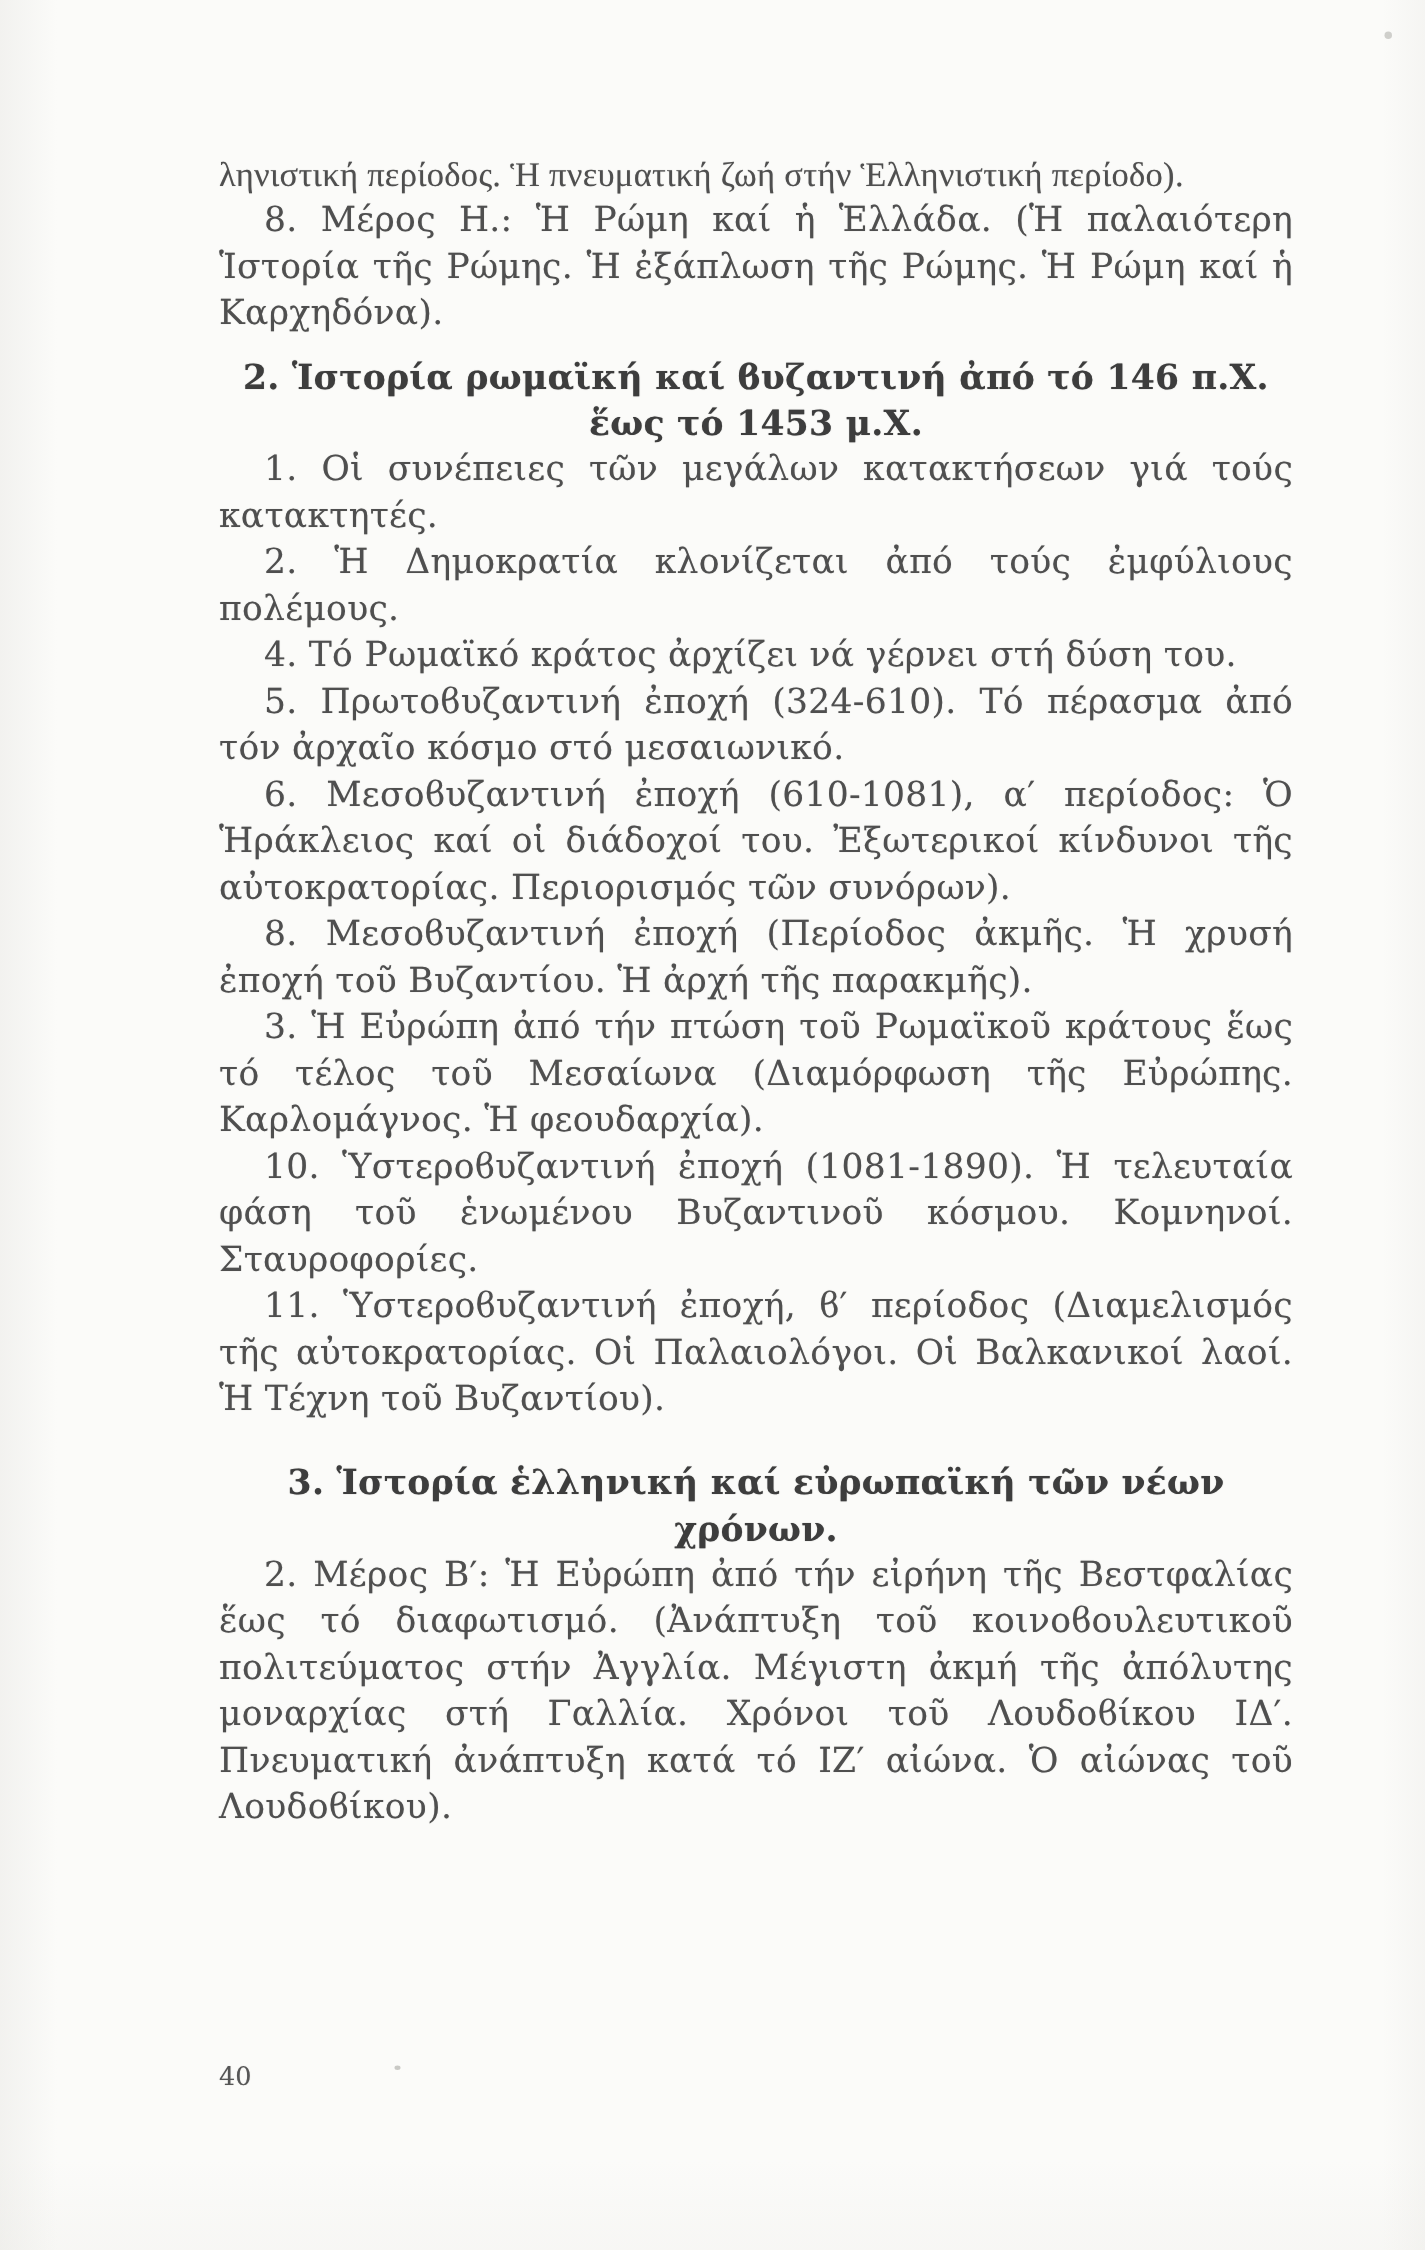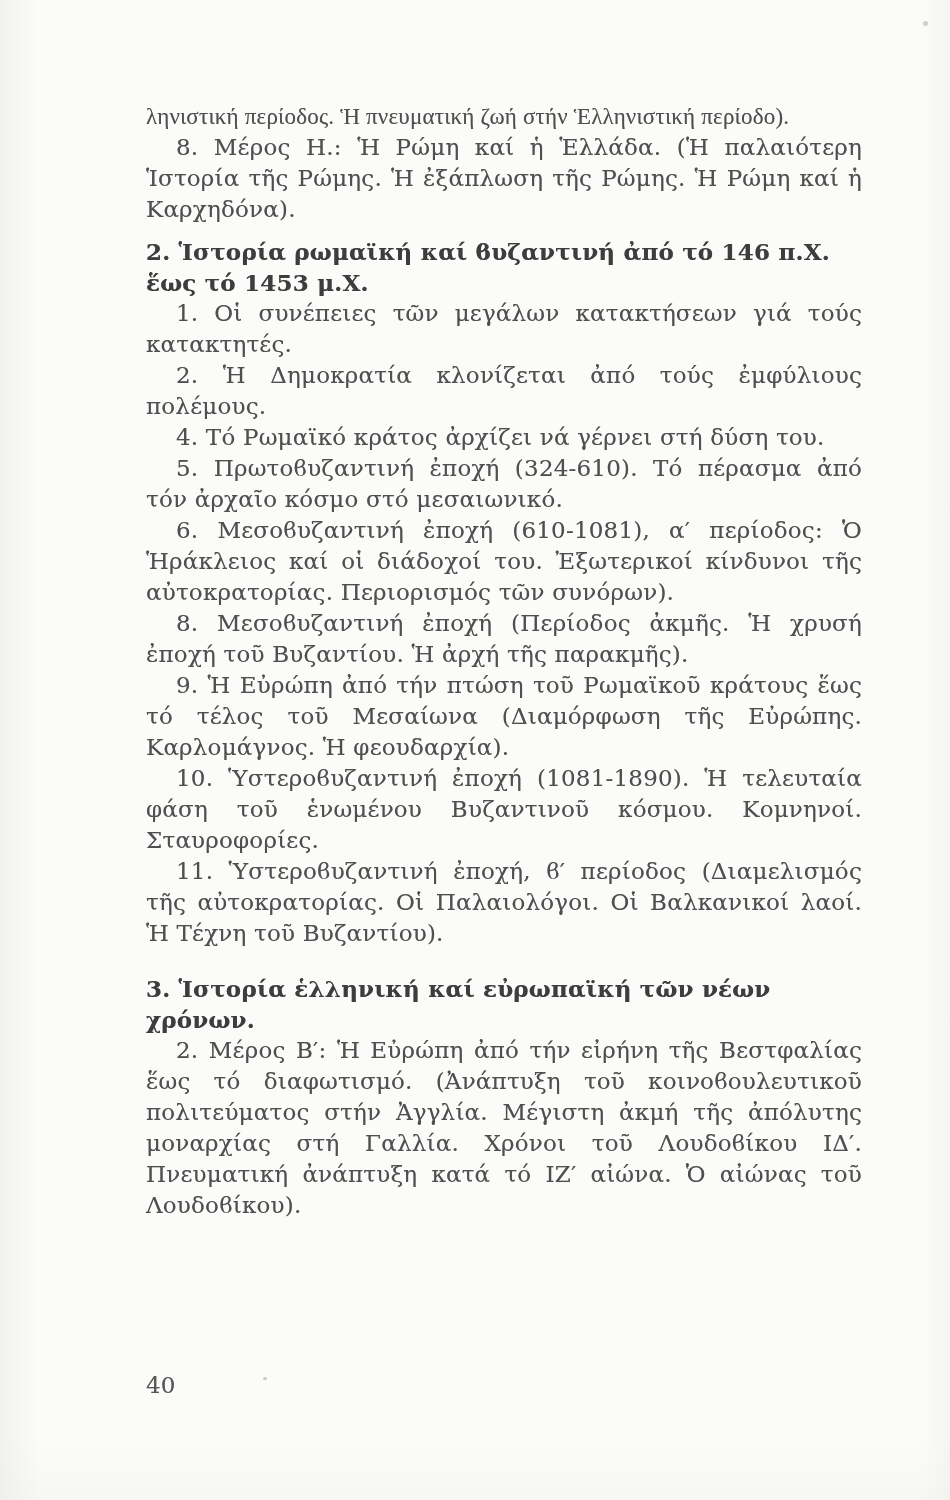--- a/index.html
+++ b/index.html
@@ -41,31 +41,31 @@
     text-indent: 30px;
   }
   .text-block p.no-indent {
     text-indent: 0;
     font-family: Liberation Serif, serif;
   }
   .text-block p.section-heading {
     font-weight: bold;
     color: #3d3d3d;
     text-indent: 0;
-    text-align: left;
+    text-align: center;
     text-shadow: 0 0 0.6px rgba(60,60,60,0.55);
   }
   .text-block p.section-heading.h2 { margin-top: 11px; }
   .text-block p.section-heading.h3 { margin-top: 24px; }
   .page-number {
     position: absolute;
     left: 146px;
     top: 1370px;
     color: #565656;
-    font-size: 23px;
+    font-size: 17px;
     line-height: 31px;
     text-shadow: 0 0 0.6px rgba(90,90,90,0.45);
   }
   .speck {
     position: absolute;
     border-radius: 50%;
   }
   .speck-top-right {
     left: 923px;
     top: 21px;
@@ -92,21 +92,21 @@
   <p class="no-indent">ληνιστική περίοδος. Ἡ πνευματική ζωή στήν Ἑλληνιστική περίοδο).</p>
   <p>8. Μέρος Η.: Ἡ Ρώμη καί ἡ Ἑλλάδα. (Ἡ παλαιότερη Ἱστορία τῆς Ρώμης. Ἡ ἐξάπλωση τῆς Ρώμης. Ἡ Ρώμη καί ἡ Καρχηδόνα).</p>
 
   <p class="section-heading h2">2. Ἱστορία ρωμαϊκή καί ϐυζαντινή ἀπό τό 146 π.Χ. ἕως τό 1453 μ.Χ.</p>
   <p>1. Οἱ συνέπειες τῶν μεγάλων κατακτήσεων γιά τούς κατακτητές.</p>
   <p>2. Ἡ Δημοκρατία κλονίζεται ἀπό τούς ἐμφύλιους πολέμους.</p>
   <p>4. Τό Ρωμαϊκό κράτος ἀρχίζει νά γέρνει στή δύση του.</p>
   <p>5. Πρωτοϐυζαντινή ἐποχή (324-610). Τό πέρασμα ἀπό τόν ἀρχαῖο κόσμο στό μεσαιωνικό.</p>
   <p>6. Μεσοϐυζαντινή ἐποχή (610-1081), α′ περίοδος: Ὁ Ἡράκλειος καί οἱ διάδοχοί του. Ἐξωτερικοί κίνδυνοι τῆς αὐτοκρατορίας. Περιορισμός τῶν συνόρων).</p>
   <p>8. Μεσοϐυζαντινή ἐποχή (Περίοδος ἀκμῆς. Ἡ χρυσή ἐποχή τοῦ Βυζαντίου. Ἡ ἀρχή τῆς παρακμῆς).</p>
-  <p>9. Ἡ Εὐρώπη ἀπό τήν πτώση τοῦ Ρωμαϊκοῦ κράτους ἕως τό τέλος τοῦ Μεσαίωνα (Διαμόρφωση τῆς Εὐρώπης. Καρλομάγνος. Ἡ φεουδαρχία).</p>
+  <p>3. Ἡ Εὐρώπη ἀπό τήν πτώση τοῦ Ρωμαϊκοῦ κράτους ἕως τό τέλος τοῦ Μεσαίωνα (Διαμόρφωση τῆς Εὐρώπης. Καρλομάγνος. Ἡ φεουδαρχία).</p>
   <p>10. Ὑστεροϐυζαντινή ἐποχή (1081-1890). Ἡ τελευταία φάση τοῦ ἑνωμένου Βυζαντινοῦ κόσμου. Κομνηνοί. Σταυροφορίες.</p>
   <p>11. Ὑστεροϐυζαντινή ἐποχή, ϐ′ περίοδος (Διαμελισμός τῆς αὐτοκρατορίας. Οἱ Παλαιολόγοι. Οἱ Βαλκανικοί λαοί. Ἡ Τέχνη τοῦ Βυζαντίου).</p>
 
   <p class="section-heading h3">3. Ἱστορία ἑλληνική καί εὐρωπαϊκή τῶν νέων χρόνων.</p>
   <p>2. Μέρος Β′: Ἡ Εὐρώπη ἀπό τήν εἰρήνη τῆς Βεστφαλίας ἕως τό διαφωτισμό. (Ἀνάπτυξη τοῦ κοινοϐουλευτικοῦ πολιτεύματος στήν Ἀγγλία. Μέγιστη ἀκμή τῆς ἀπόλυτης μοναρχίας στή Γαλλία. Χρόνοι τοῦ Λουδοϐίκου ΙΔ′. Πνευματική ἀνάπτυξη κατά τό ΙΖ′ αἰώνα. Ὁ αἰώνας τοῦ Λουδοϐίκου).</p>
 </div>
 
 <div class="page-number">40</div>
 <div class="speck speck-footer"></div>
 

